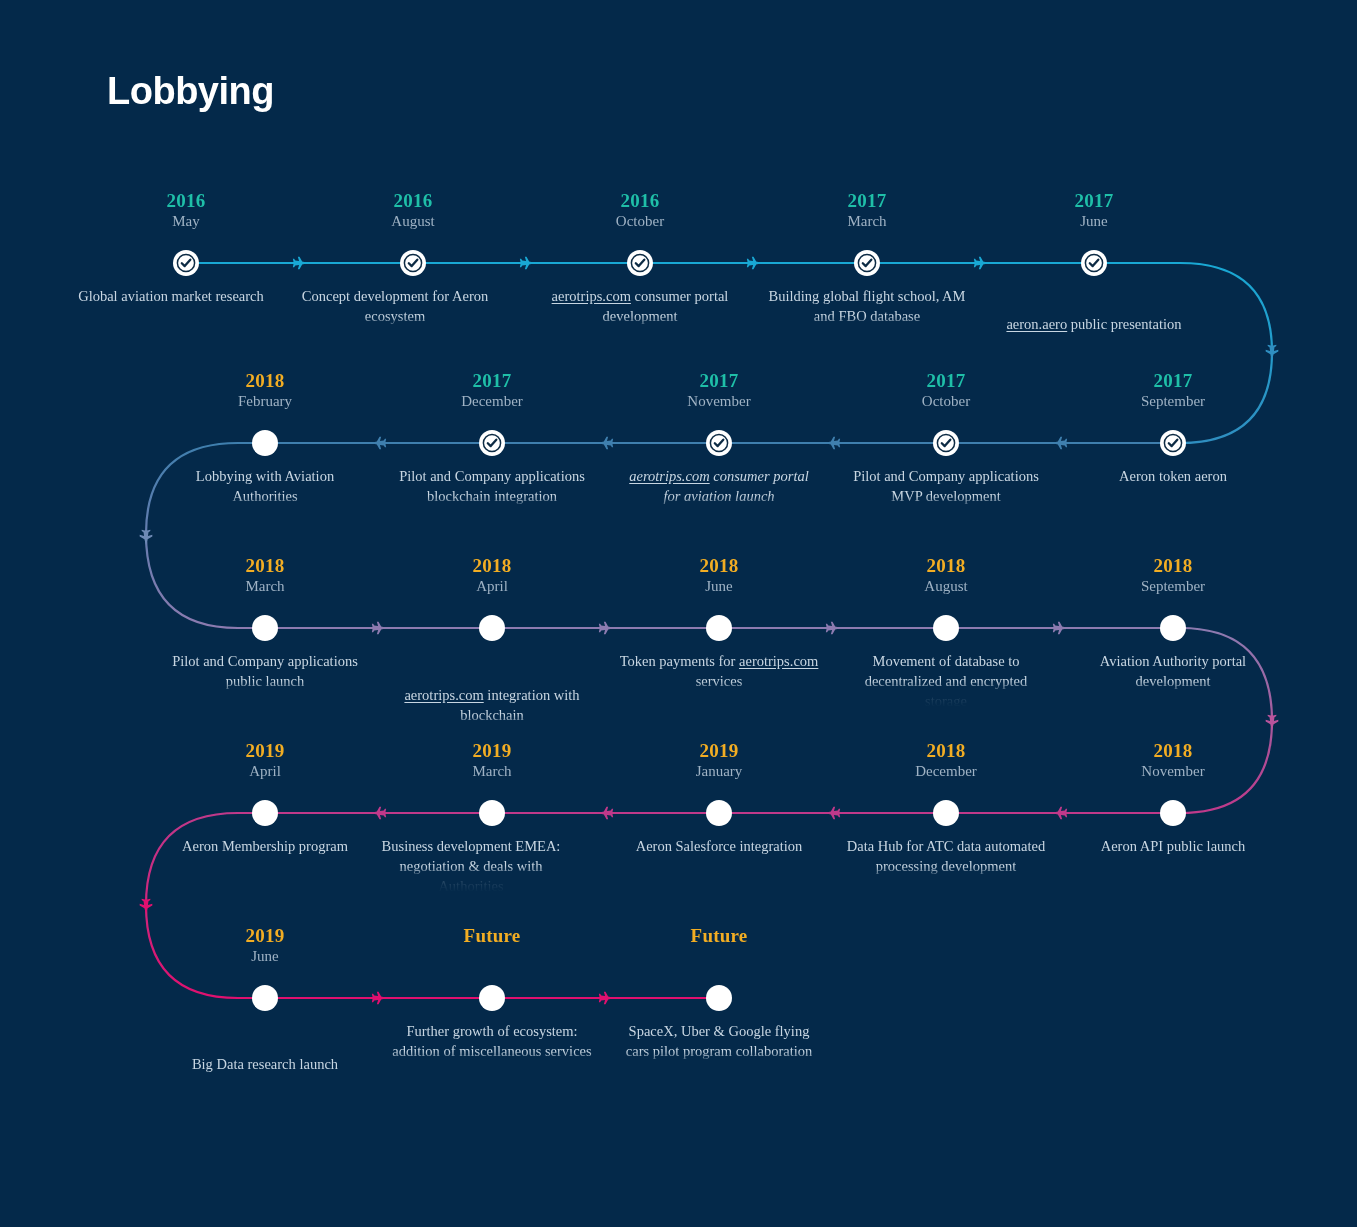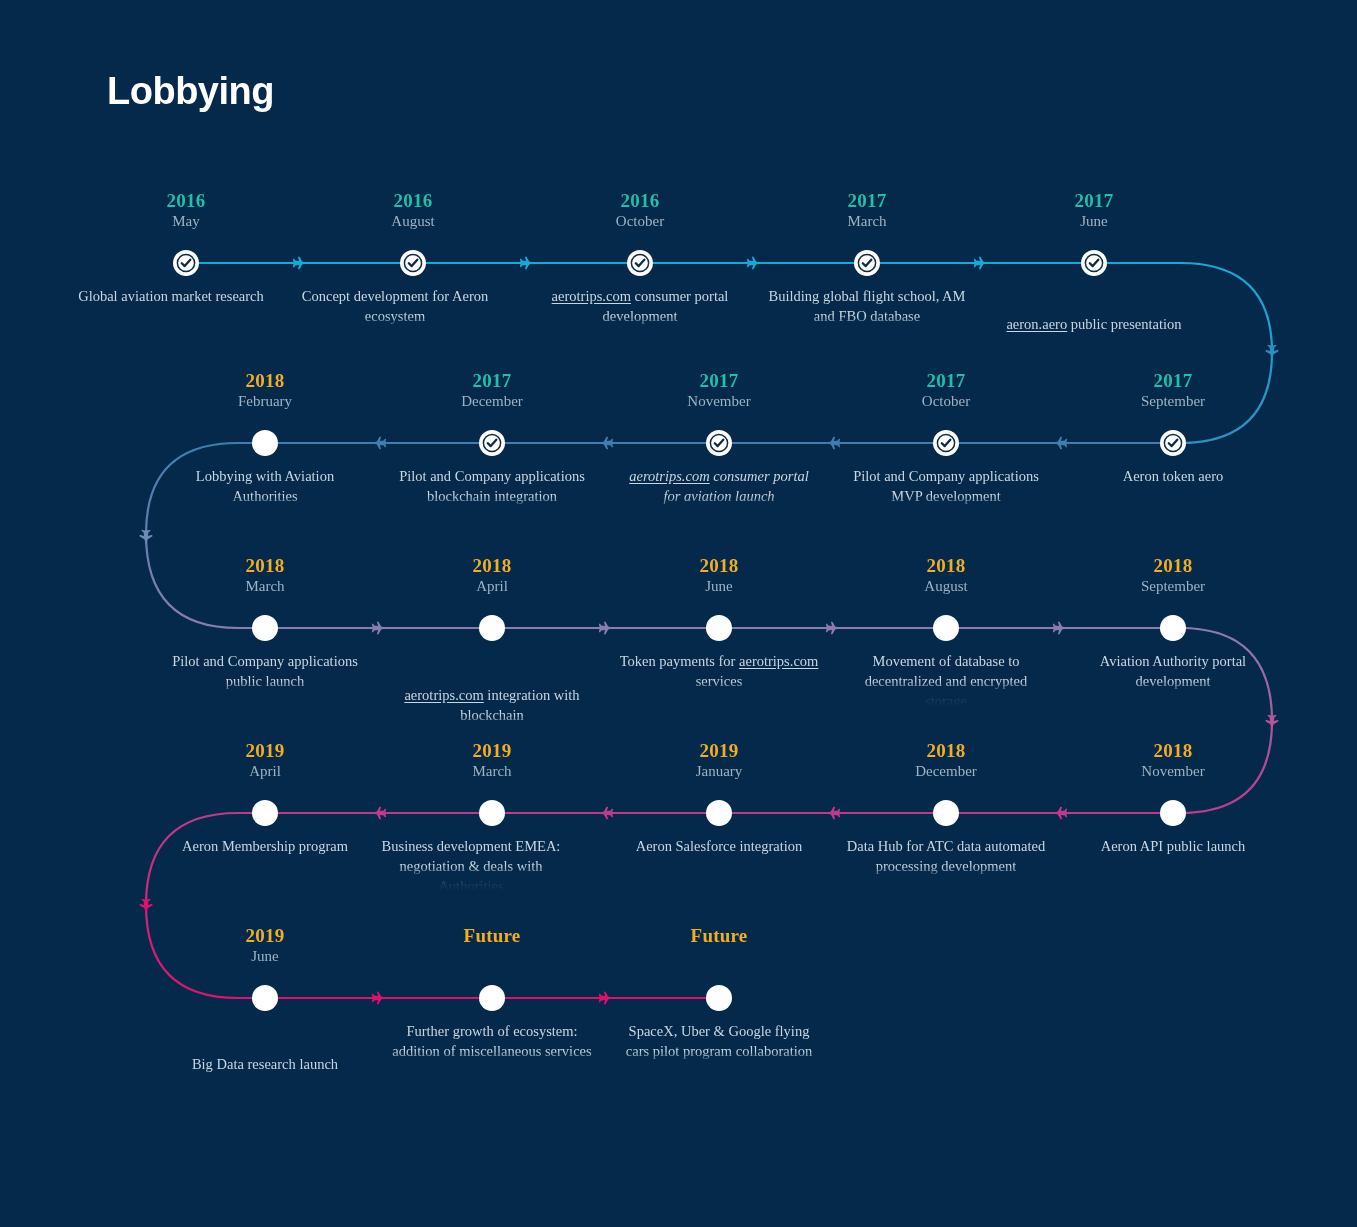--- a/index.html
+++ b/index.html
@@ -261,21 +261,21 @@
       <svg width="26" height="26" viewBox="0 0 26 26">
   <circle cx="13" cy="13" r="8.6" fill="none" stroke="#0d2b44" stroke-width="1.5"></circle>
   <path d="M 8.8 13.2 L 11.7 16.1 L 17.3 9.7" fill="none" stroke="#0d2b44" stroke-width="2.3" stroke-linecap="round" stroke-linejoin="round"></path>
 </svg>
     </div>
     <div class="milestone" style="left: 1173px; top: 371px;">
       <div class="ms-year teal">2017</div>
       <div class="ms-month">September</div>
     </div>
     <div class="milestone" style="left: 1173px; top: 466px;">
-      <div class="ms-desc">Aeron token aero</div>
+      <div class="ms-desc">Aeron token aeron</div>
     </div>
     <div class="node" style="left: 265px; top: 628px;"></div>
     <div class="milestone" style="left: 265px; top: 556px;">
       <div class="ms-year amber">2018</div>
       <div class="ms-month">March</div>
     </div>
     <div class="milestone" style="left: 265px; top: 651px;">
       <div class="ms-desc">Pilot and Company applications public launch</div>
     </div>
     <div class="node" style="left: 492px; top: 628px;"></div>

